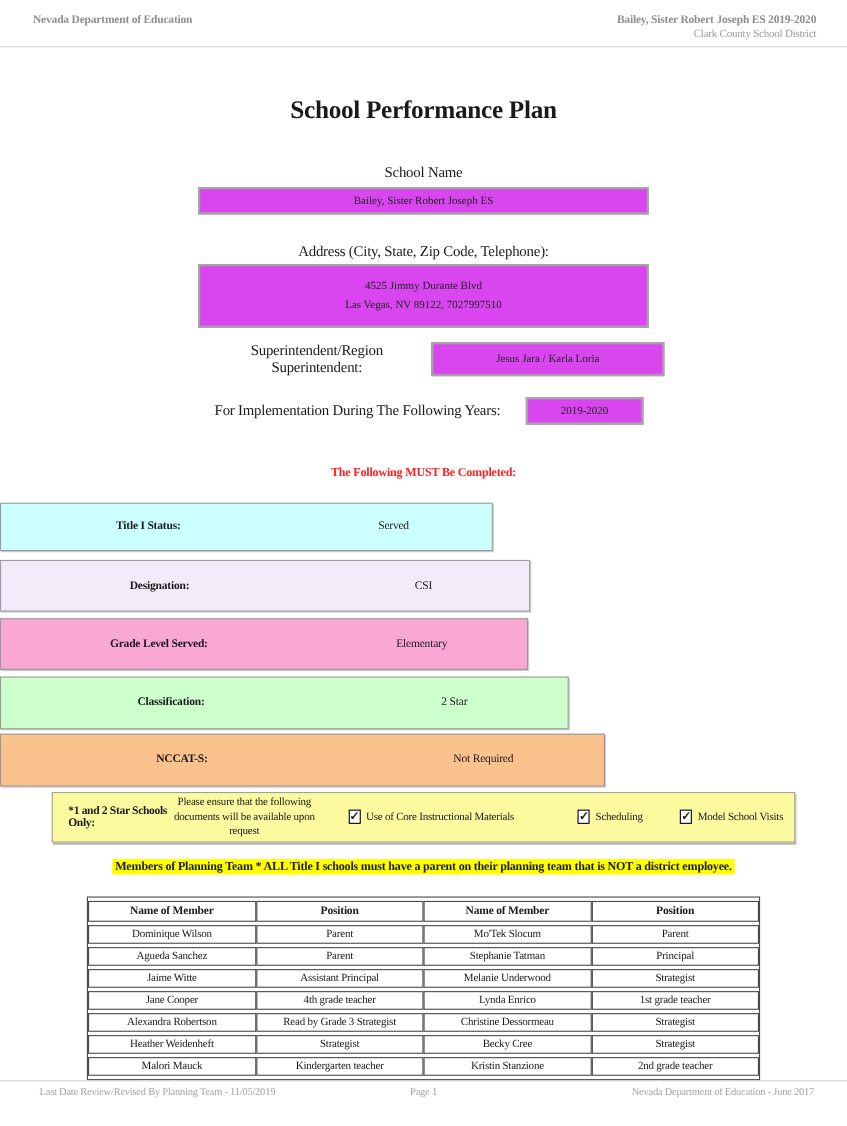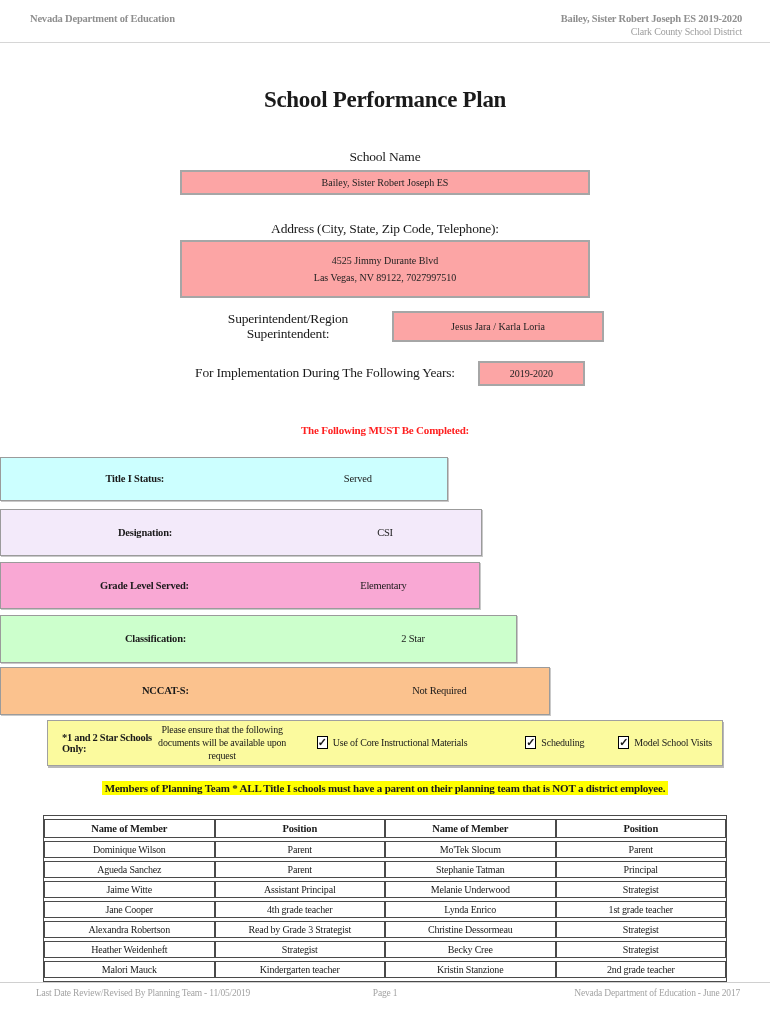--- a/index.html
+++ b/index.html
@@ -21,21 +21,21 @@
   .doc-header .hr .l2 { font-size:10px; color:#9d9d9d; margin-top:2px; letter-spacing:-0.2px; }
 
   
   .title { text-align:center; font-size:23px; font-weight:bold; margin-top:44px; letter-spacing:-0.3px; }
 
   
   .formcol { display:flex; flex-direction:column; align-items:center; }
   .field-label { font-size:13.5px; text-align:center; letter-spacing:-0.2px; }
   .lab-school { margin-top:36px; }
   .inbox {
-    border:2px solid #a6a6a6; background:#fca5a5; width:410px;
+    border:2px solid #a6a6a6; background:#d946ef; width:410px;
     display:flex; flex-direction:column; justify-content:center; align-items:center;
     font-size:10px; color:#222;
   }
   .box-school { height:25px; margin-top:5px; }
   .lab-addr { margin-top:26px; }
   .box-addr { height:58px; margin-top:3px; justify-content:space-evenly; padding:6px 0; }
   .row-sup { display:flex; align-items:center; margin-top:13px; margin-left:22px; }
   .row-sup .slabel { width:200px; text-align:center; font-size:13.5px; line-height:1.15; letter-spacing:-0.2px; }
   .box-sup { width:212px; height:31px; margin-left:4px; }
   .row-impl { display:flex; align-items:center; margin-top:19px; margin-left:10px; }
@@ -75,21 +75,21 @@
   }
   .cb1 { margin-left:26px; }
   .cb2 { margin-left:58px; }
   .cb3 { margin-left:34px; }
 
   
   .hl-wrap { text-align:center; margin-top:12px; }
   .hl-note { display:inline; background:#ffff00; font-size:11px; font-weight:bold; padding:1px 3px; letter-spacing:-0.2px; }
 
   
-  .members { width:684px; margin:19px auto 0 auto; border-collapse:separate; border-spacing:0 3px; border:1px solid #4a4a4a; }
+  .members { width:612px; margin:19px auto 0 auto; border-collapse:separate; border-spacing:0 3px; border:1px solid #4a4a4a; }
   .members th, .members td {
     border:1px solid #4a4a4a; text-align:center; font-size:10px;
     height:17px; padding:1px 4px; width:25%; letter-spacing:-0.2px;
   }
   .members th { font-size:10.5px; font-weight:bold; height:19px; }
 
   
   .doc-footer { margin-top:auto; border-top:1px solid #d0d0d0; padding:5px 30px 12px 36px; height:52px;
     display:flex; justify-content:space-between; align-items:flex-start; }
   .doc-footer div { font-size:9.5px; color:#a3a3a3; letter-spacing:-0.2px; }

